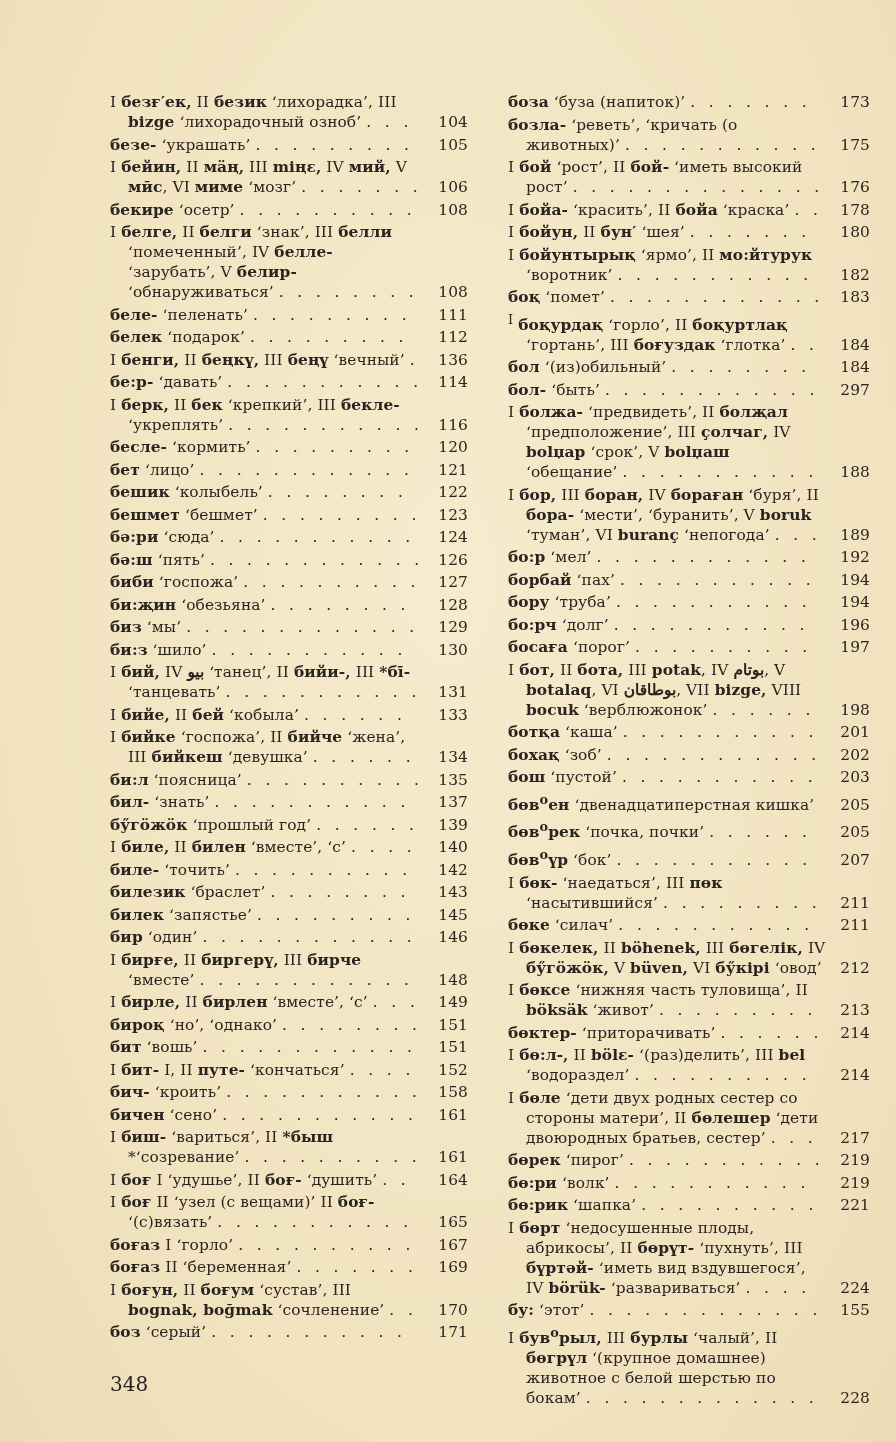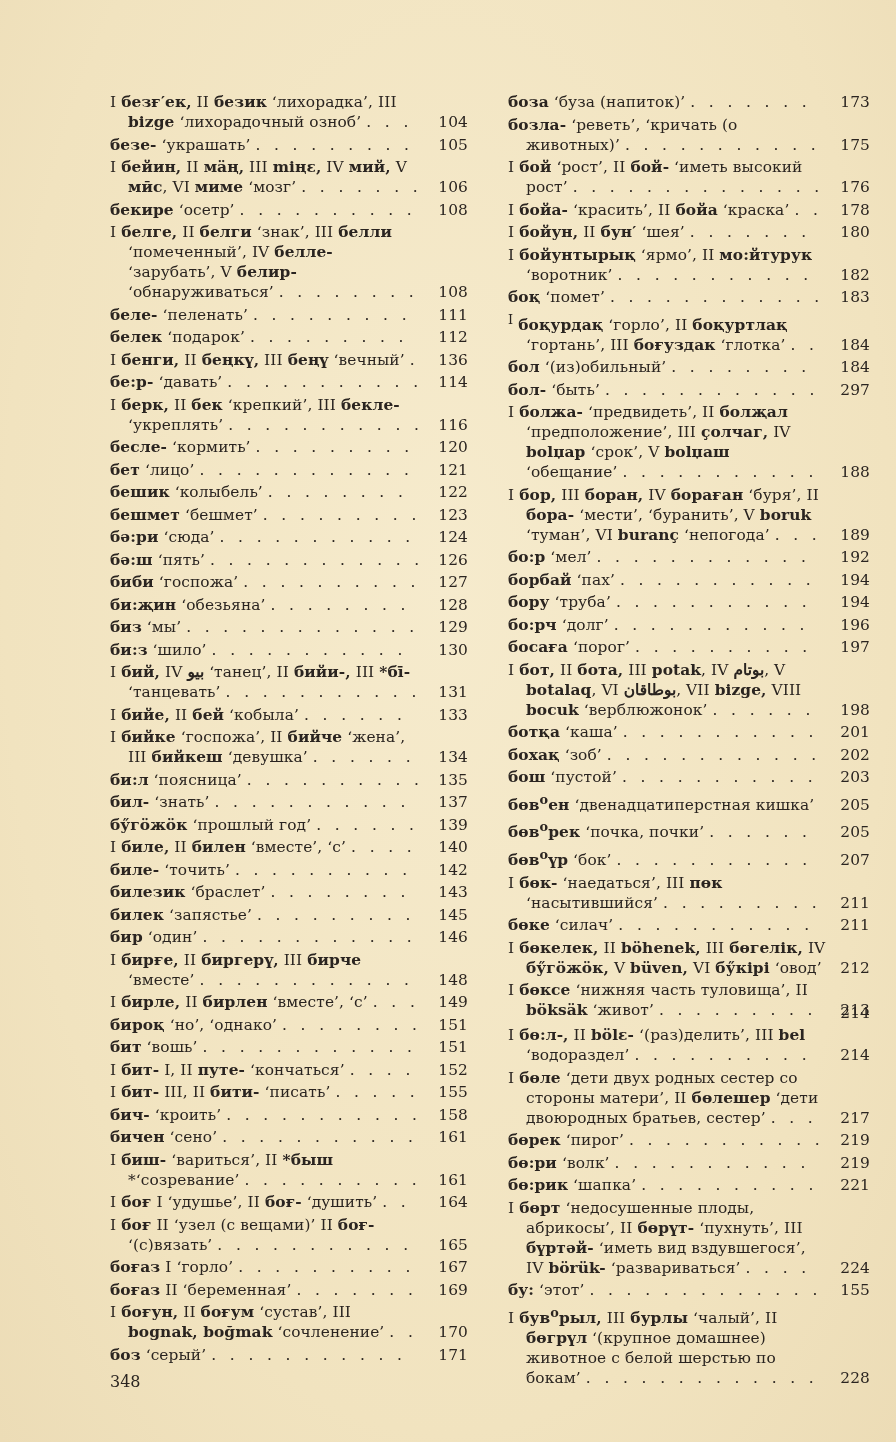--- a/index.html
+++ b/index.html
@@ -41,21 +41,21 @@
       bottom: 0;
       width: 40px;
       text-align: right;
       background: transparent;
     }
     .entry b { font-weight: bold; }
     .page-number {
       position: absolute;
       left: 110px;
       top: 1372px;
-      font-size: 16px;
+      font-size: 20px;
     }
     
     .lead {
       display: flex;
       align-items: flex-end;
     }
     .lead .body {
       flex: 1 1 auto;
       overflow: hidden;
       position: relative;
@@ -287,26 +287,20 @@
           <span class="pg">151</span>
         </div>
         <div class="entry lead">
           <div class="body">
             <span class="inner">I <b>бит-</b> I, II <b>путе-</b> ‘кончаться’ <span class="dots" style="">. . . .</span></span>
           </div>
           <span class="pg">152</span>
         </div>
         <div class="entry lead">
           <div class="body">
-            <span class="inner">I <b>бит-</b> III, II <b>бити-</b> ‘писать’ <span class="dots" style="">. . . . .</span></span>
-          </div>
-          <span class="pg">155</span>
-        </div>
-        <div class="entry lead">
-          <div class="body">
             <span class="inner"><b>бич-</b> ‘кроить’ <span class="dots" style="">. . . . . . . . . . .</span></span>
           </div>
           <span class="pg">158</span>
         </div>
         <div class="entry lead">
           <div class="body">
             <span class="inner"><b>бичен</b> ‘сено’ <span class="dots" style="">. . . . . . . . . . .</span></span>
           </div>
           <span class="pg">161</span>
         </div>
@@ -516,20 +510,23 @@
           </div>
           <span class="pg">212</span>
         </div>
         <div class="entry lead">
           <div class="body">
             <span class="inner">I <b>бөксе</b> ‘нижняя часть туловища’, II <b>böksäk</b> ‘живот’ <span class="dots" style="">. . . . . . . . .</span></span>
           </div>
           <span class="pg">213</span>
         </div>
         <div class="entry lead">
+          <div class="body">
+            <span class="inner"><b>бөктер-</b> ‘приторачивать’ <span class="dots" style="">. . . . . .</span></span>
+          </div>
           <span class="pg">214</span>
         </div>
         <div class="entry lead">
           <div class="body">
             <span class="inner">I <b>бө:л-,</b> II <b>bölε-</b> ‘(раз)делить’, III <b>bel</b> ‘водораздел’ <span class="dots" style="">. . . . . . . . . .</span></span>
           </div>
           <span class="pg">214</span>
         </div>
         <div class="entry lead">
           <div class="body">

